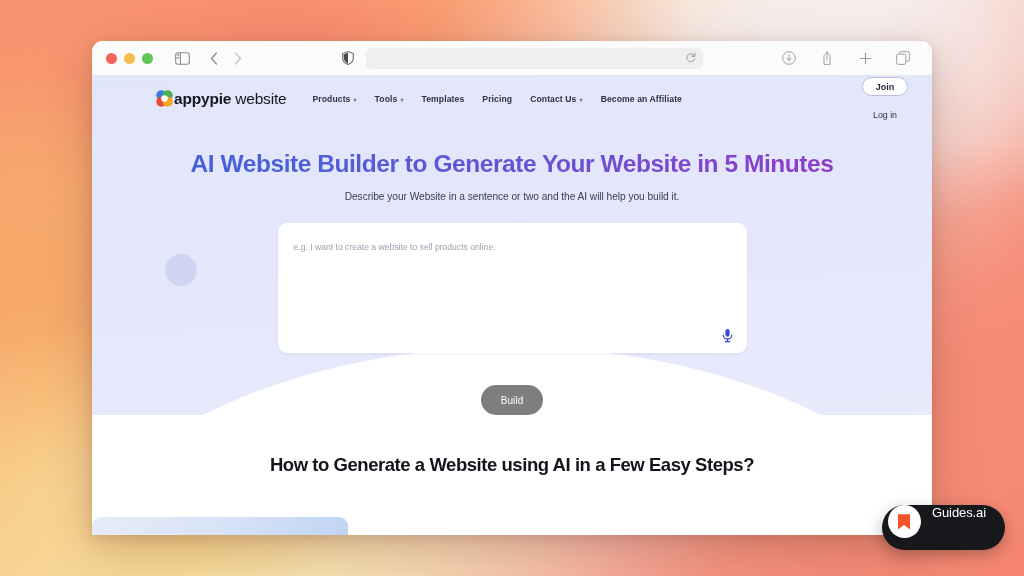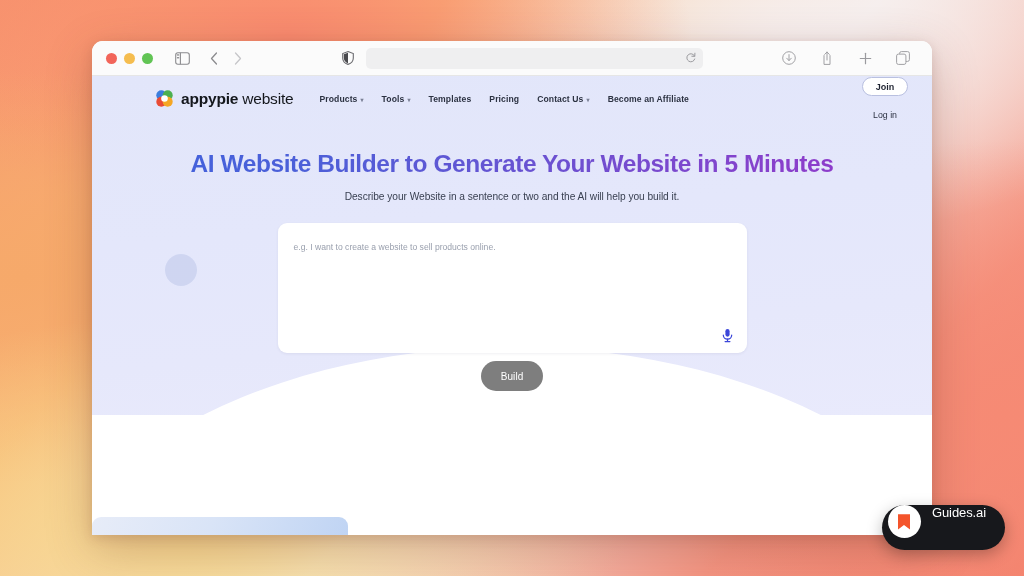--- a/index.html
+++ b/index.html
@@ -121,21 +121,21 @@
 
   
   #site-nav {
     position: relative;
     z-index: 5;
     height: 45px;
     display: flex;
     align-items: center;
     padding: 0 24px 0 63px;
   }
-  #brand { display: flex; align-items: center; gap: 7px; }
+  #brand { display: flex; align-items: center; gap: 0; }
   #brand-logo { width: 19px; height: 19px; display:block; }
   #brand-text { font-size: 15.5px; letter-spacing: -0.2px; color: #14171c; white-space: nowrap; }
   #brand-text b { font-weight: 700; }
   #brand-text span.light { font-weight: 400; }
 
   #nav-links {
     display: flex;
     align-items: center;
     gap: 18px;
     margin-left: 26px;
@@ -210,21 +210,21 @@
     position: absolute;
     right: 12px;
     bottom: 10px;
     width: 15px;
     height: 15px;
   }
 
   #build-button {
     width: 62px;
     height: 30px;
-    margin: 8px auto 0;
+    margin: 32px auto 0;
     border-radius: 15px;
     background: #7e7e7e;
     color: #ffffff;
     font-size: 10px;
     display: flex;
     align-items: center;
     justify-content: center;
     letter-spacing: 0.1px;
   }
 
@@ -423,20 +423,21 @@
                 <line x1="5.1" y1="13.6" x2="9.9" y2="13.6" stroke="#3b46d9" stroke-width="1.25" stroke-linecap="round"></line>
               </svg>
             </span>
           </div>
 
           <div id="build-button">Build</div>
         </div>
       </div>
 
       <div id="steps-section">
+        <h2 id="steps-title">How to Generate a Website using AI in a Few Easy Steps?</h2>
         <div id="steps-card"></div>
       </div>
 
     </div>
   </div>
 
   <div id="guides-badge">
     <span id="guides-icon-circle">
       <svg width="16" height="18" viewBox="0 0 16 18">
         <path d="M2 1.2 H14 V16.6 L8 12.1 L2 16.6 Z" fill="#f4542b"></path>

